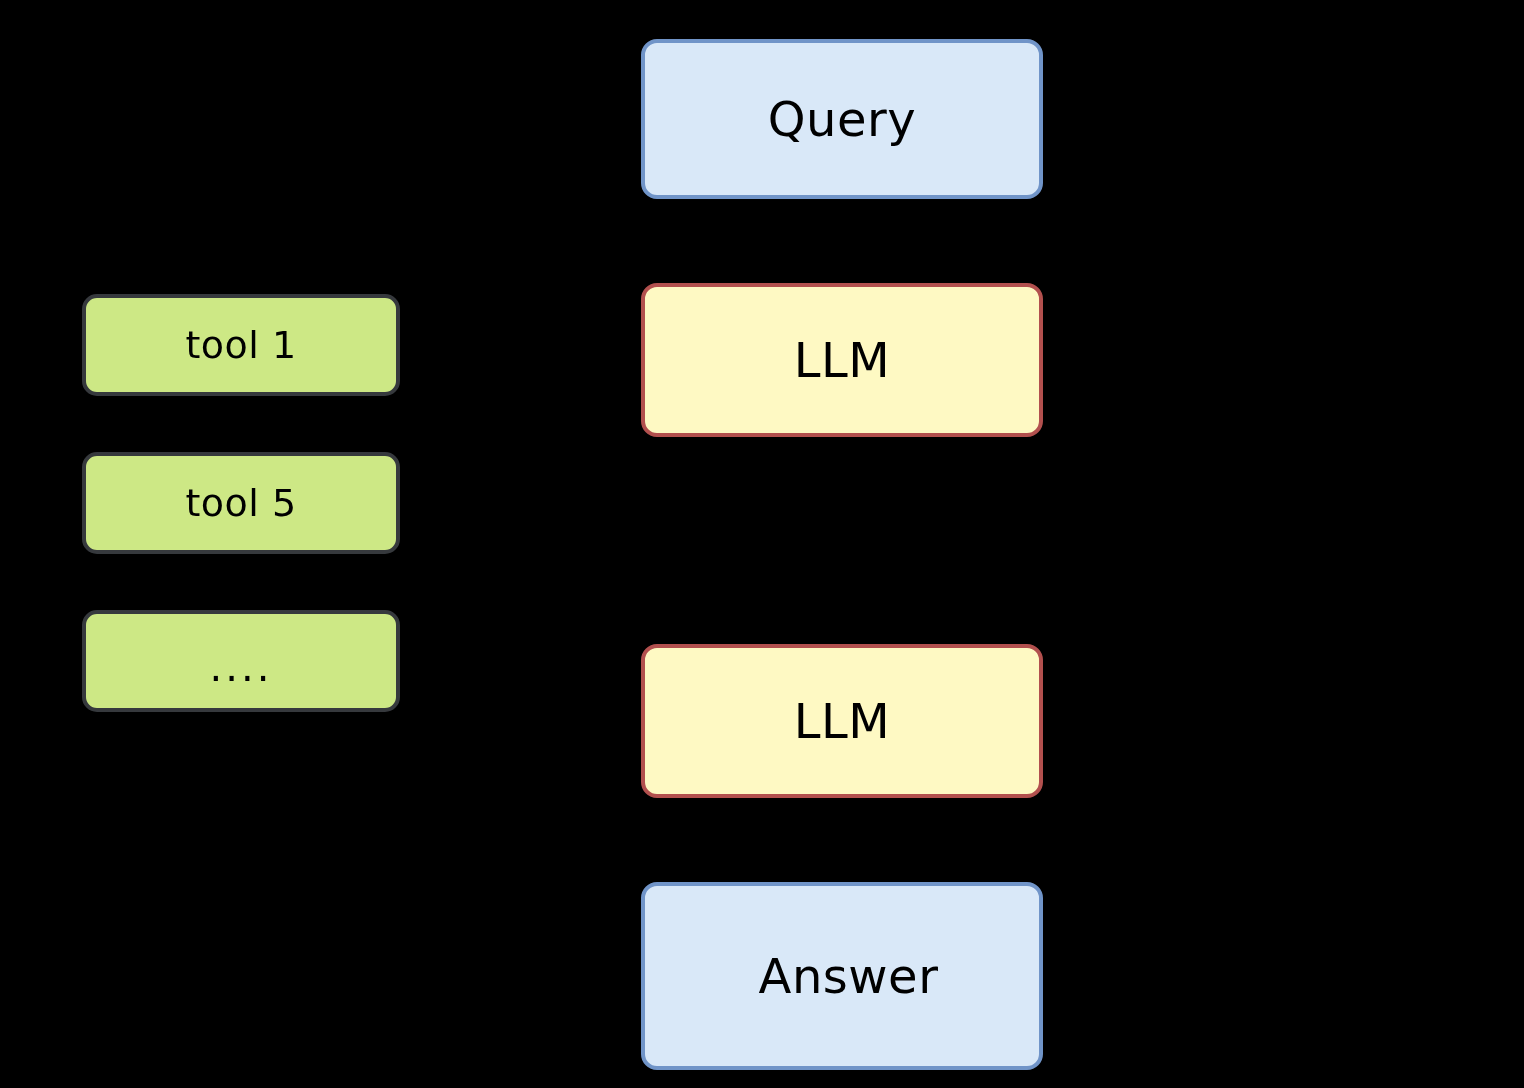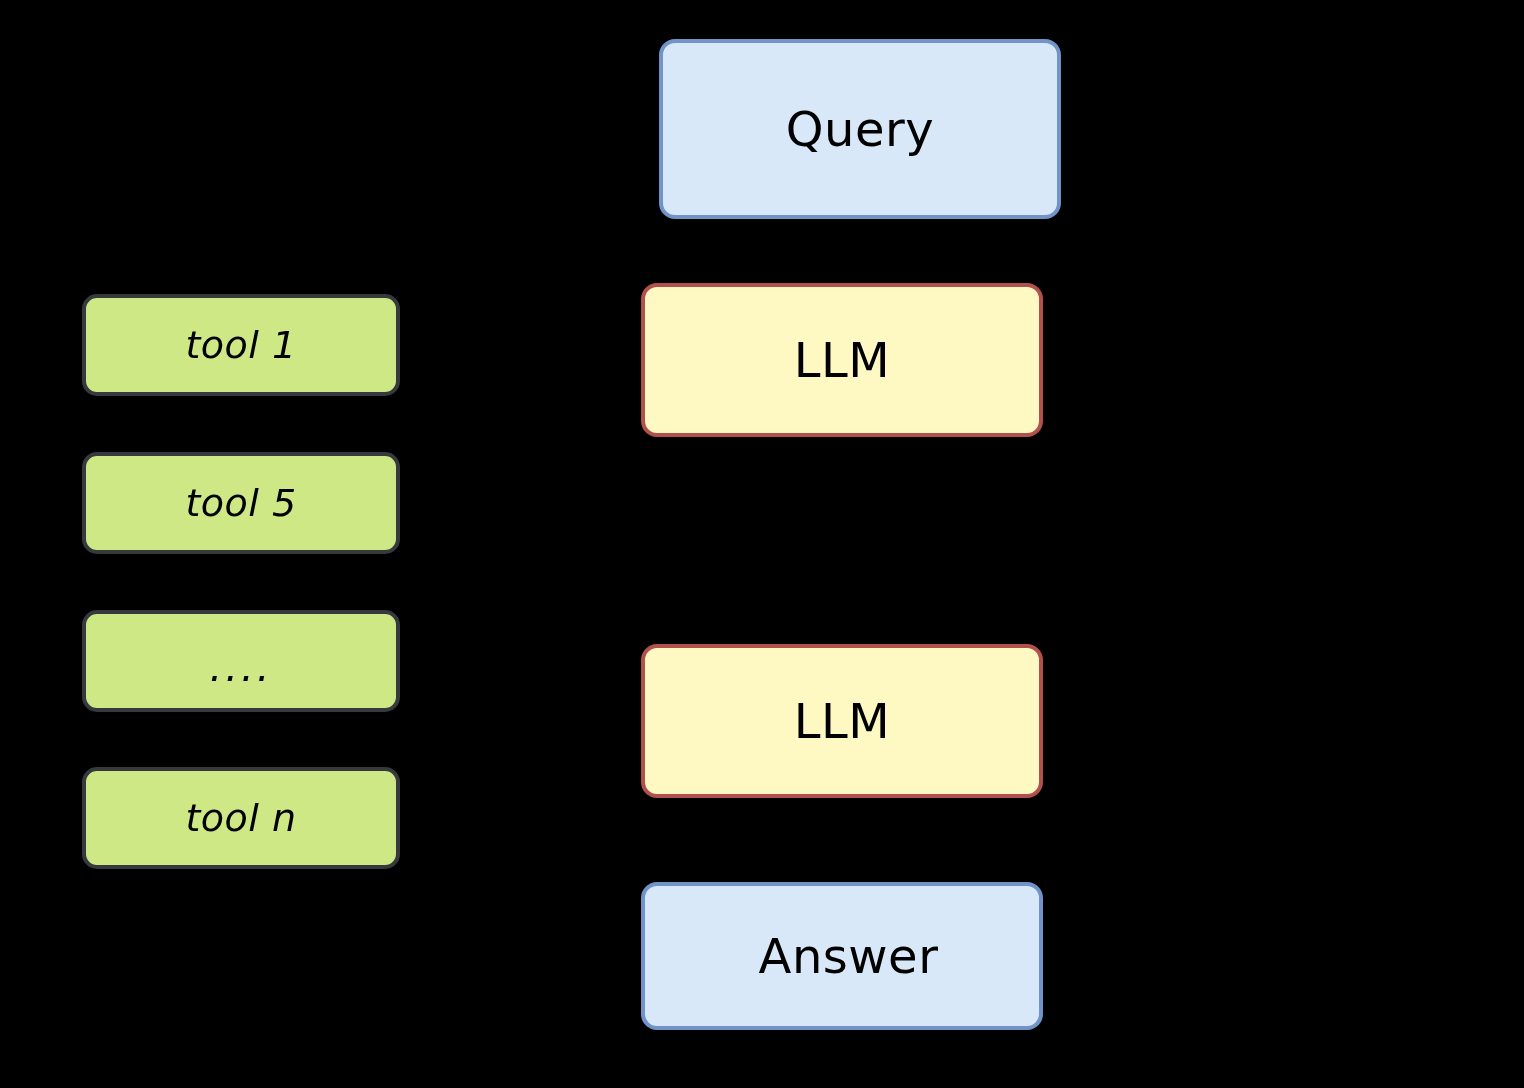--- a/index.html
+++ b/index.html
@@ -41,21 +41,20 @@
     width: 318px;
     height: 102px;
     background: #cde885;
     border-color: #36393d;
     border-width: 4px;
     border-radius: 15px;
   }
   .node.tool .node-label {
     font-size: 38px;
     font-weight: 400;
-    font-style: italic;
   }
   .node.tool.t1 { top: 294px; }
   .node.tool.t2 { top: 452px; }
   .node.tool.t3 { top: 610px; }
   .node.tool.t4 { top: 767px; }
 
   
   .node.tool.dots .node-label {
     font-size: 40px;
     letter-spacing: 3px;
@@ -74,45 +73,42 @@
     font-weight: 400;
   }
   .node.io {
     background: #d9e8f8;
     border-color: #7094c8;
   }
   .node.llm {
     background: #fef9c3;
     border-color: #b2504e;
   }
-  .node.query  { top: 39px;  height: 180px; margin-left: 18px; }
+  .node.query  { top: 39px;  height: 160px; }
   .node.llm1   { top: 283px; height: 154px; }
   .node.llm2   { top: 644px; height: 154px; }
-  .node.answer { top: 882px; height: 148px; padding-left: 13px; }
+  .node.answer { top: 882px; height: 188px; padding-left: 13px; }
 </style>
 </head>
 <body>
 
 <div id="canvas">
 
   <div class="node tool t1">
     <span class="node-label">tool 1</span>
   </div>
 
   <div class="node tool t2">
     <span class="node-label">tool 5</span>
   </div>
 
   <div class="node tool t3 dots">
     <span class="node-label">....</span>
   </div>
 
-  <div class="node tool t4">
-    <span class="node-label">tool n</span>
-  </div>
 
   <div class="node flow io query">
     <span class="node-label">Query</span>
   </div>
 
   <div class="node flow llm llm1">
     <span class="node-label">LLM</span>
   </div>
 
   <div class="node flow llm llm2">

